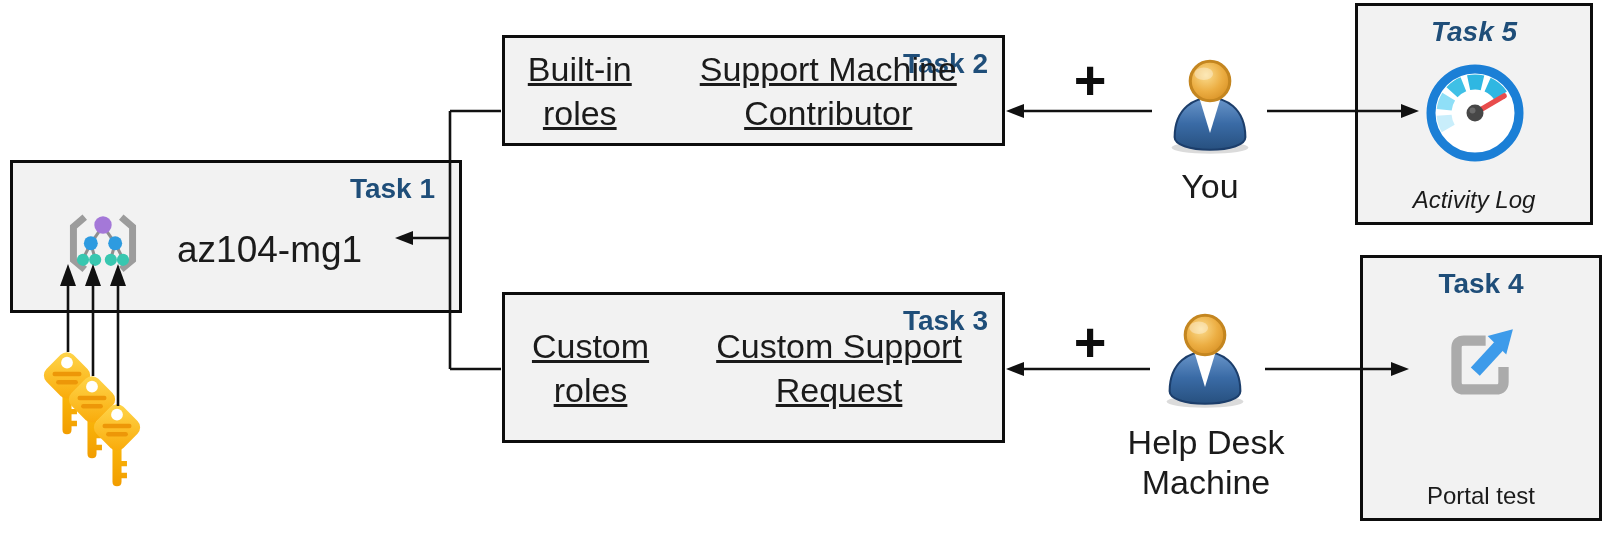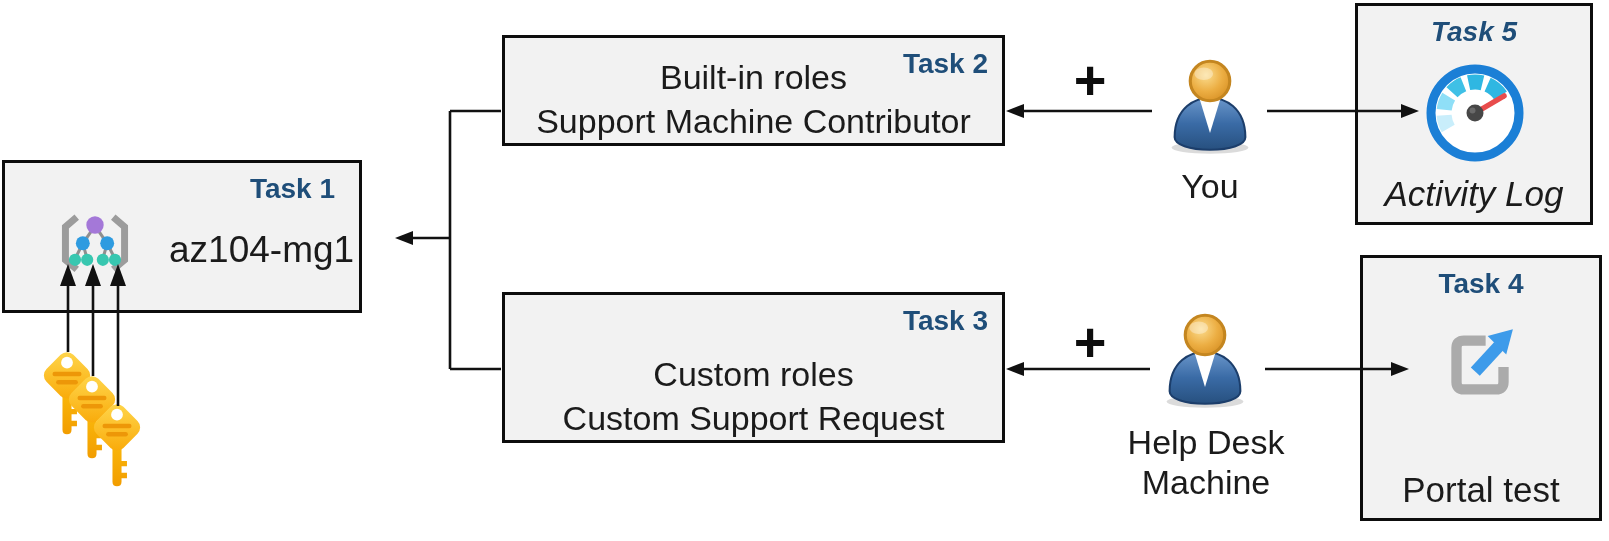--- a/index.html
+++ b/index.html
@@ -9,31 +9,31 @@
   }
   .box{
     position:absolute;background:#F2F2F2;border:3px solid #0d0d0d;box-sizing:border-box;
   }
   .box-title{
     position:absolute;font-weight:bold;font-size:28px;color:#1F4E79;white-space:nowrap;
   }
   .box-title.tr{top:10px;right:14px;}
   .box-title.ct{top:10px;left:0;right:0;text-align:center;}
   .box-lines{
-    position:absolute;inset:0;display:flex;flex-direction:column;align-items:center;justify-content:flex-end;
-    font-size:34px;line-height:44px;text-align:center;
-  }
-  .task1{left:2px;top:160px;width:360px;height:153px;}
+    position:absolute;inset:0;display:flex;flex-direction:row;align-items:center;justify-content:flex-end;
+    font-size:34px;line-height:44px;text-align:center;text-decoration:underline;
+  }
+  .task1{left:10px;top:160px;width:452px;height:153px;}
   .task2{left:502px;top:35px;width:503px;height:111px;}
   .task3{left:502px;top:292px;width:503px;height:151px;padding-left:36px;}
   .task5{left:1355px;top:3px;width:238px;height:222px;font-style:italic;}
   .task4{left:1360px;top:255px;width:242px;height:266px;}
   .mg-icon{position:absolute;left:50px;top:48px;}
   .mg-label{position:absolute;left:164px;top:66px;font-size:37px;white-space:nowrap;}
-  .big-label{position:absolute;left:0;right:0;bottom:8px;text-align:center;font-size:35px;}
+  .big-label{position:absolute;left:0;right:0;bottom:8px;text-align:center;font-size:24px;}
   .gauge-icon{position:absolute;left:67px;top:58px;}
   .portal-icon{position:absolute;left:70px;top:60px;}
   .person{position:absolute;width:104px;height:104px;}
   .person-you{left:1158px;top:54px;}
   .person-helpdesk{left:1153px;top:308px;}
   .person-label{position:absolute;text-align:center;font-size:34px;line-height:40px;}
   .label-you{left:1130px;top:166px;width:160px;}
   .label-helpdesk{left:1086px;top:422px;width:240px;}
   .plus{position:absolute;width:60px;height:60px;font-size:56px;font-weight:bold;color:#0d0d0d;
         text-align:center;line-height:56px;}

